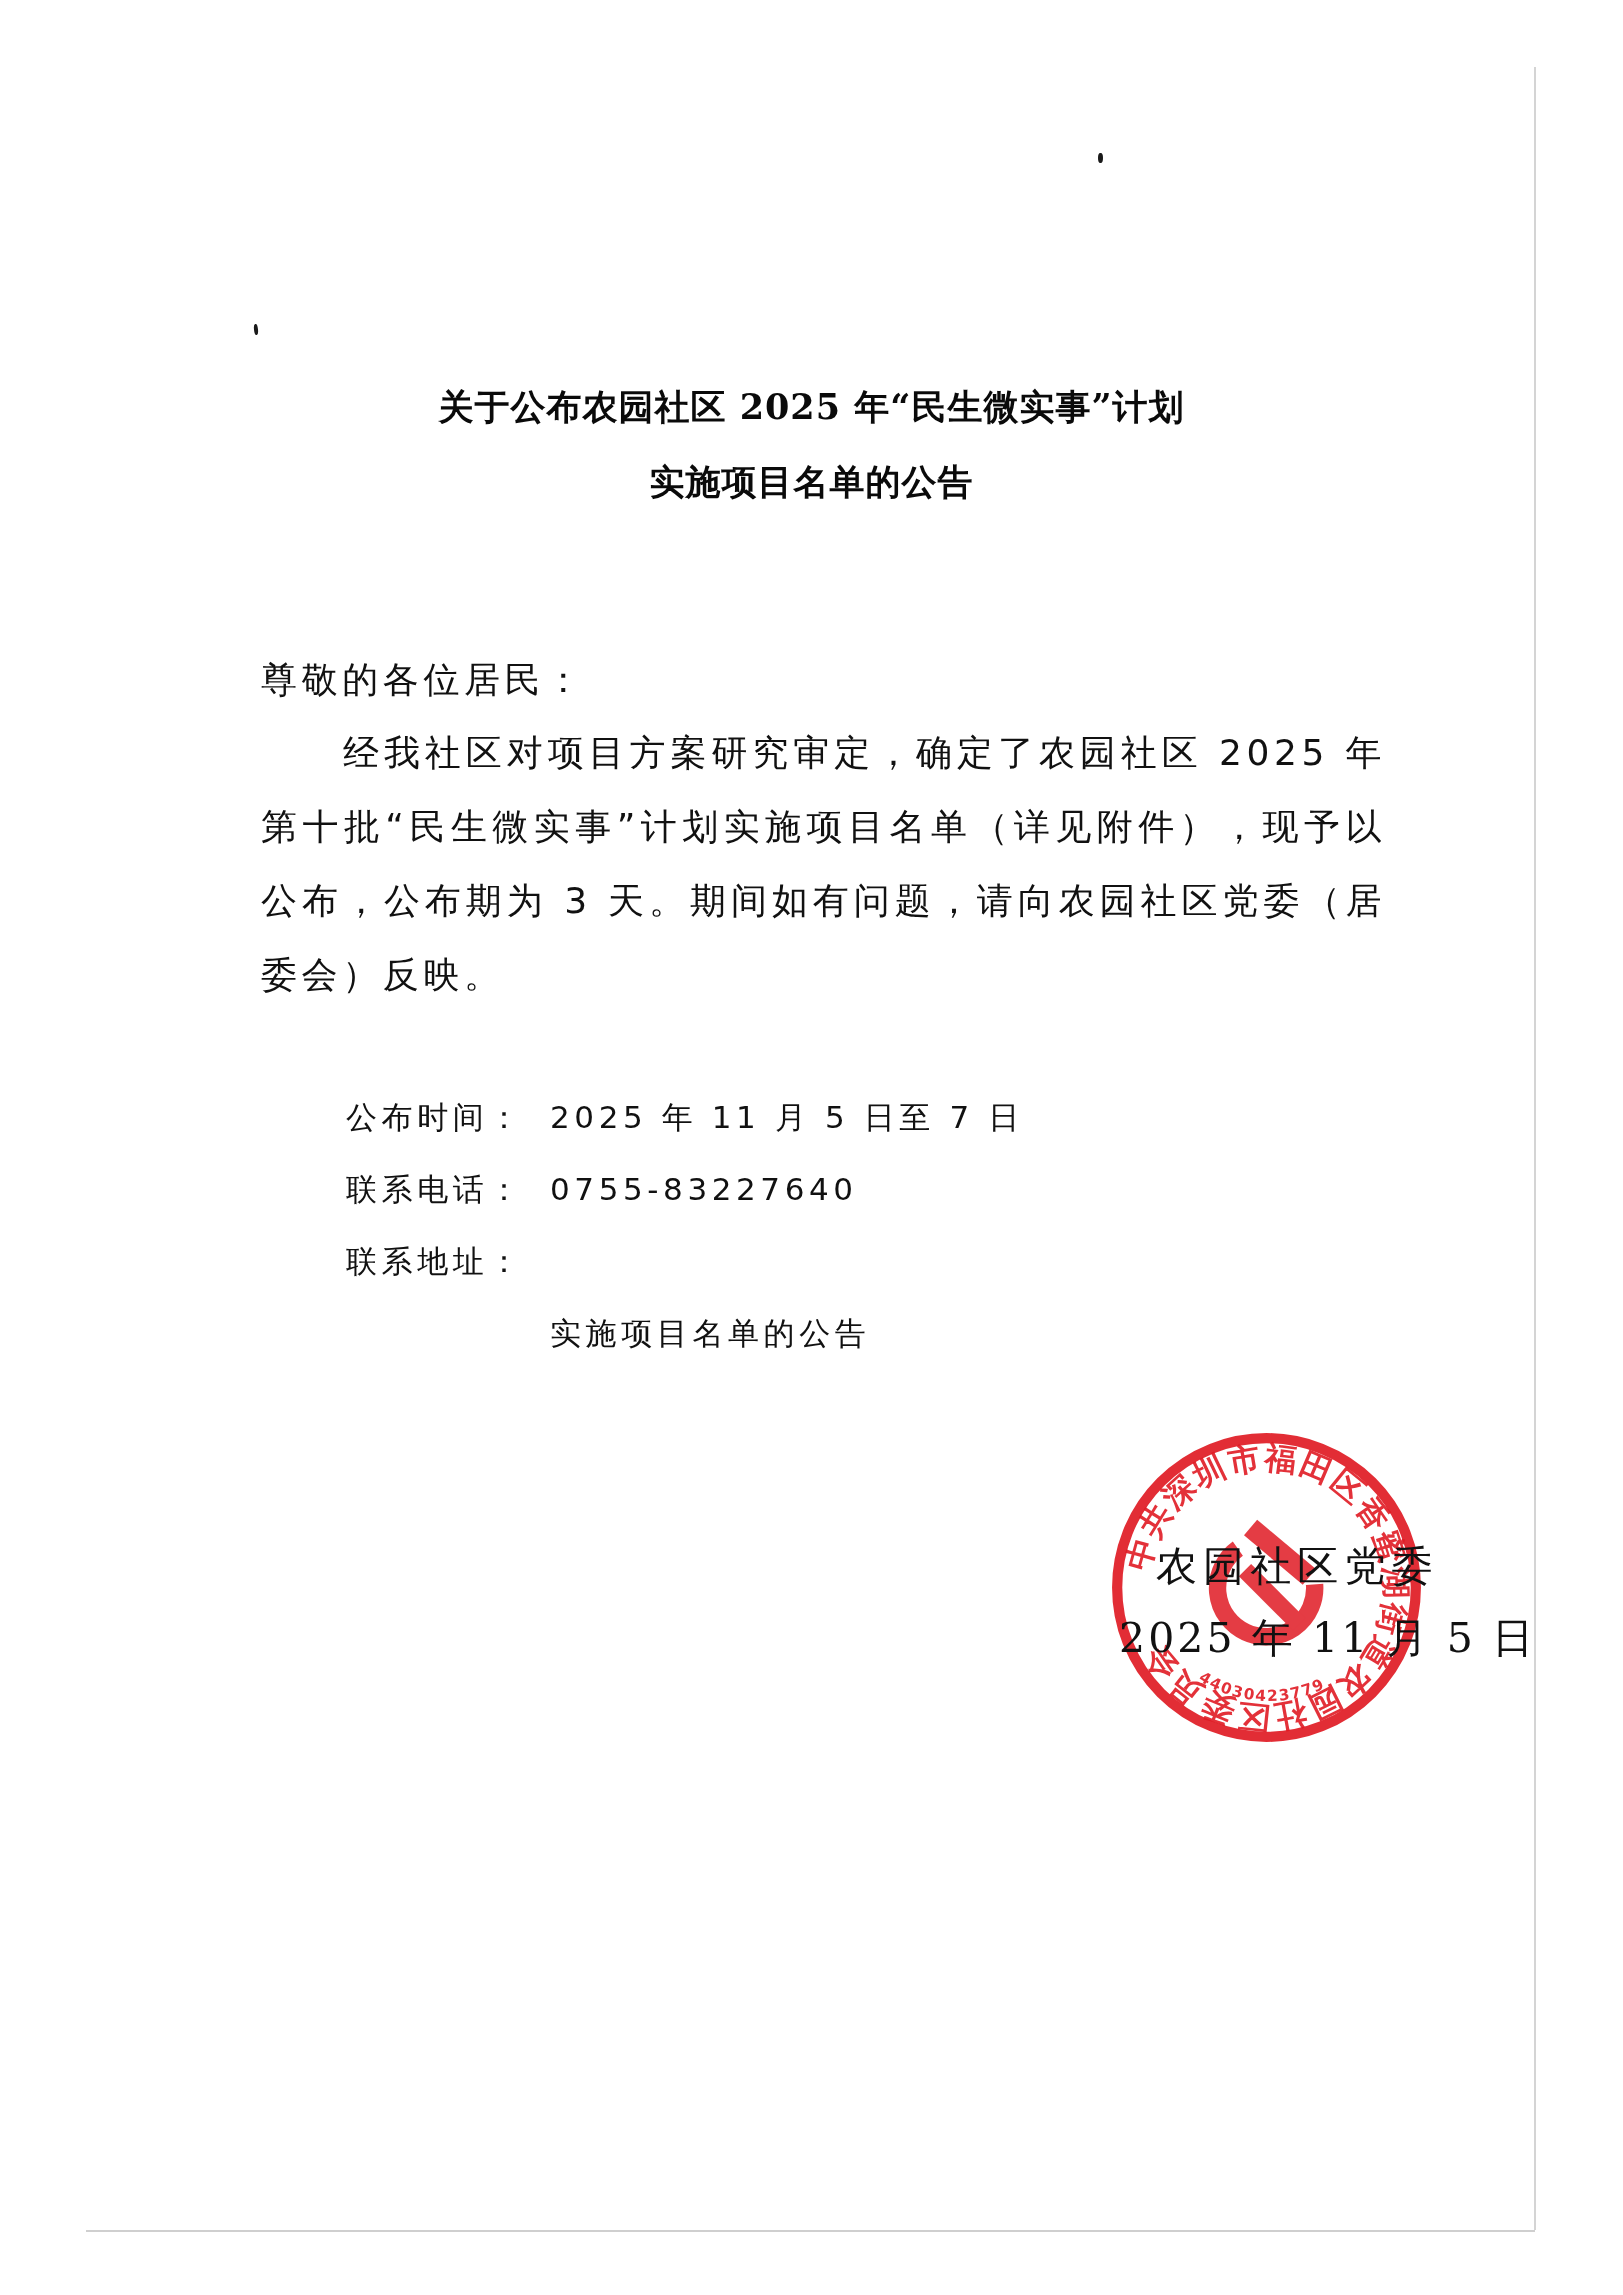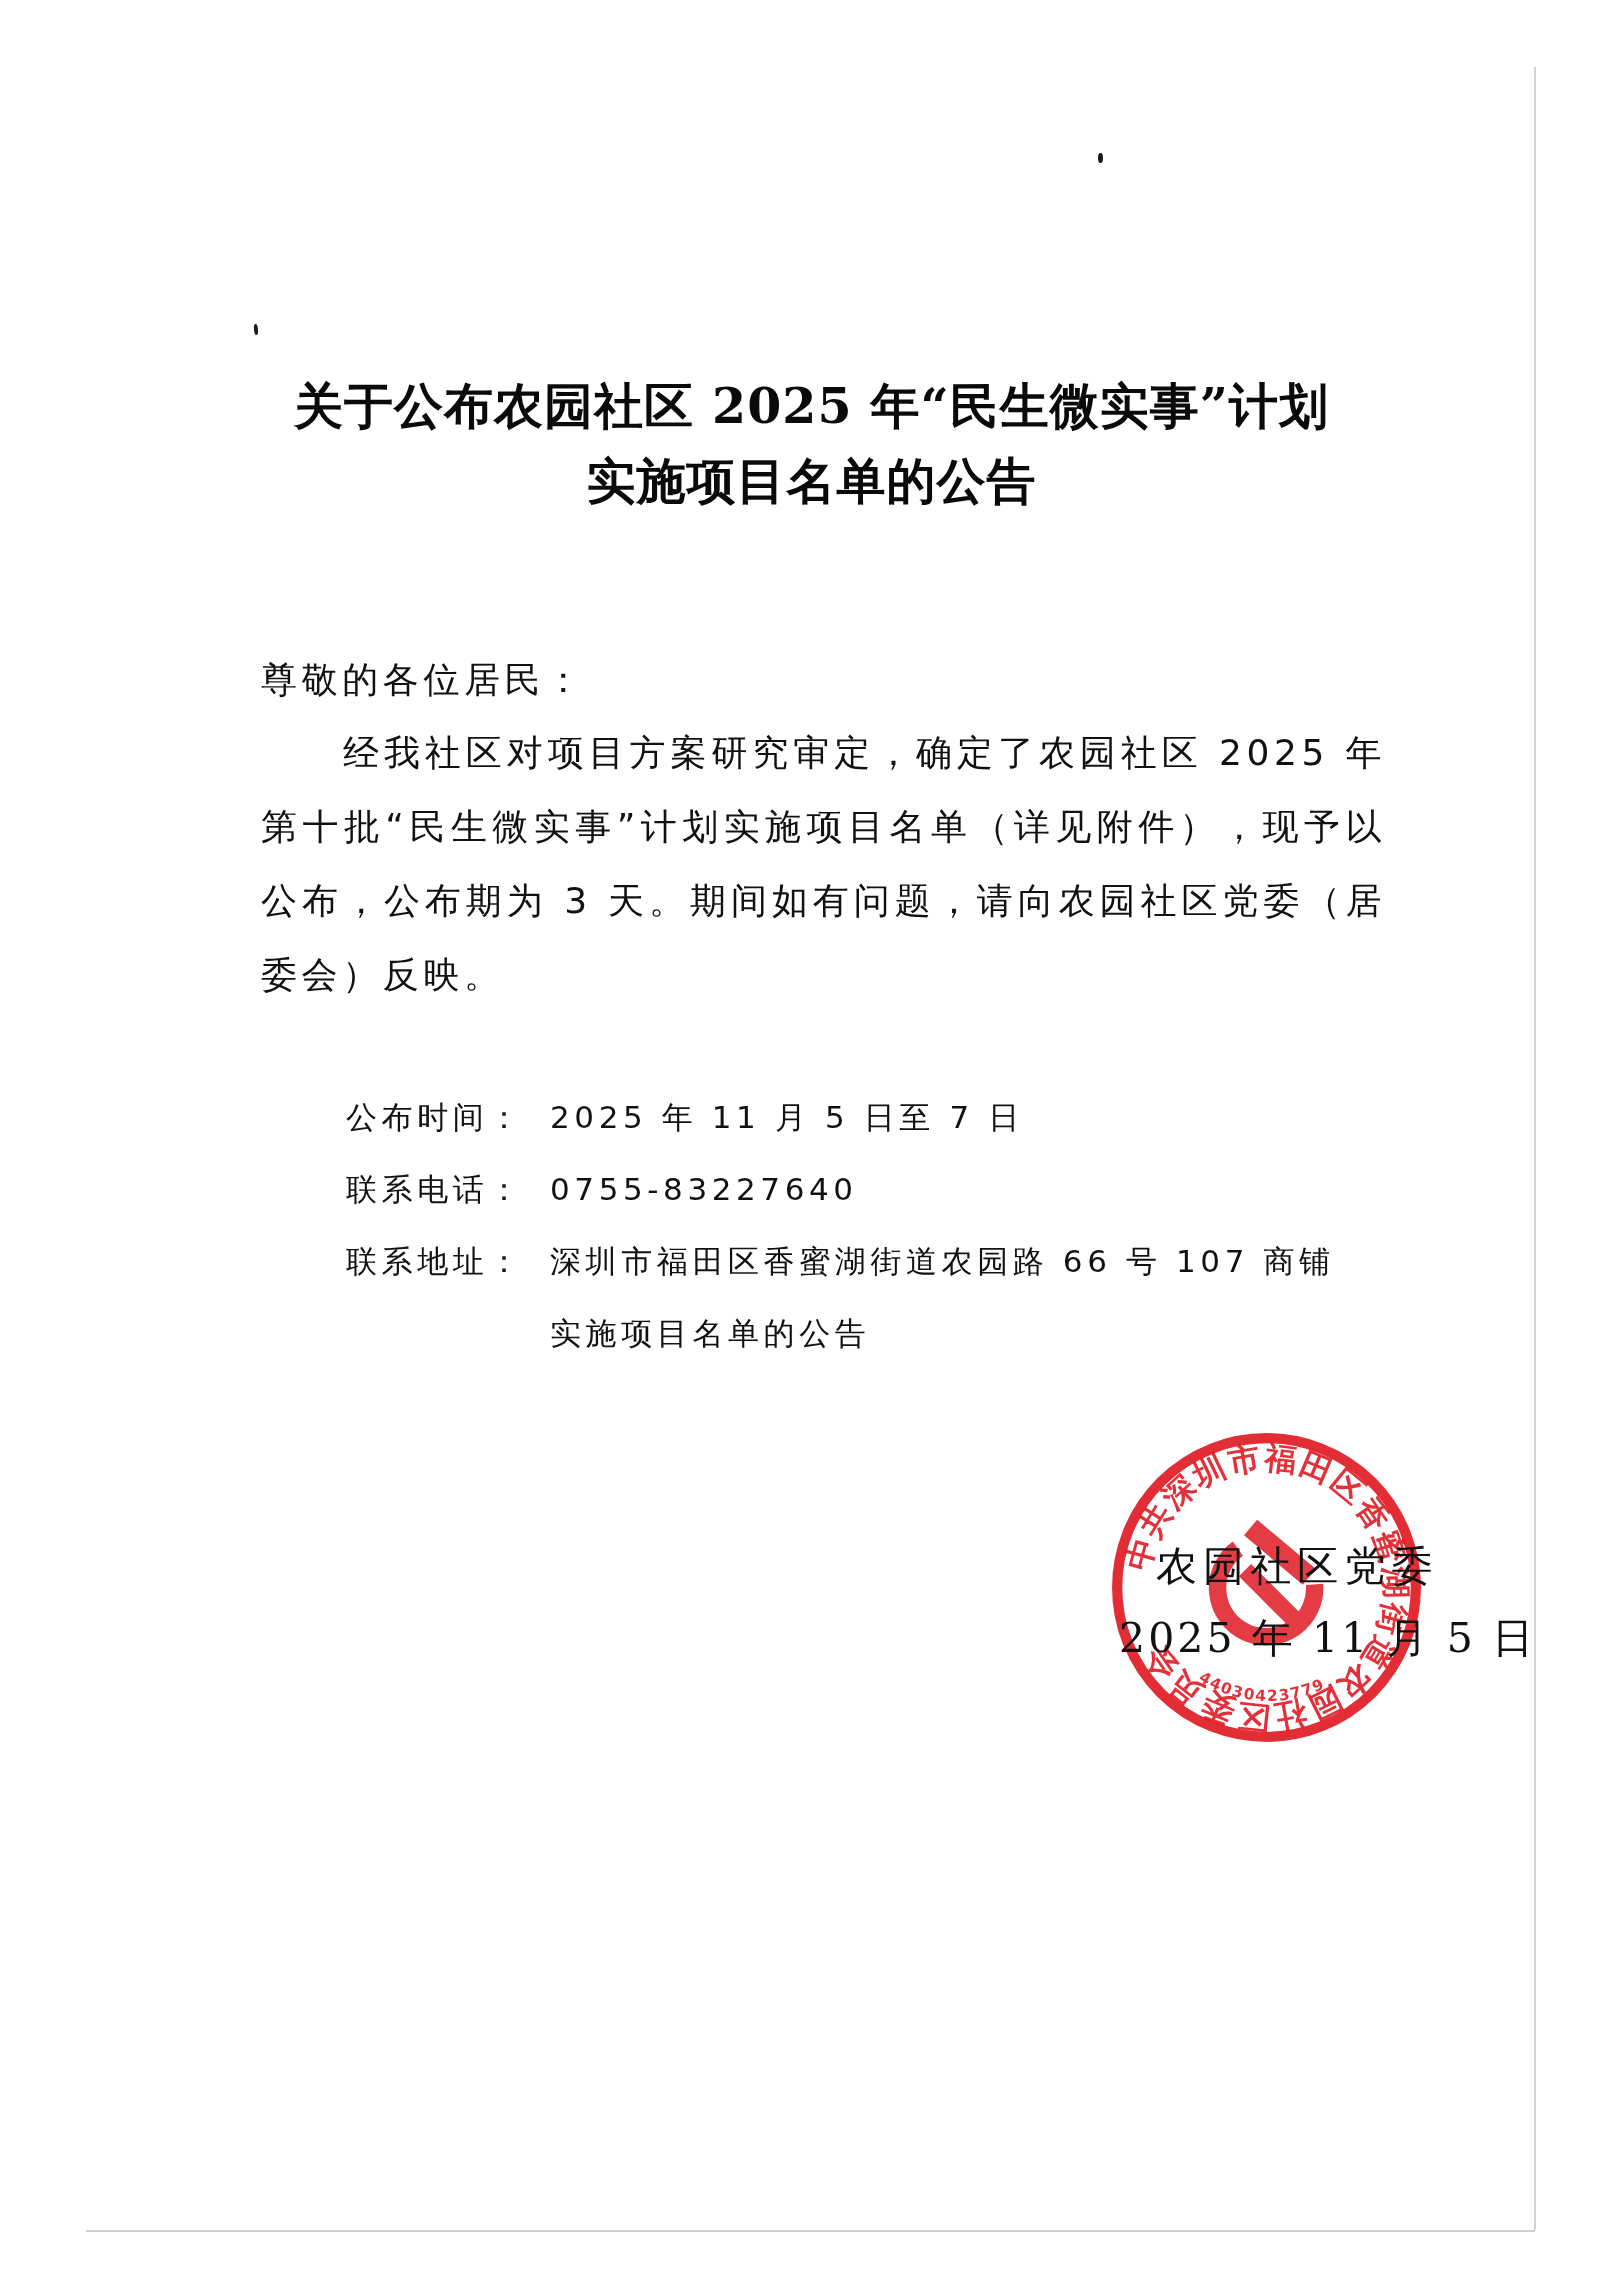--- a/index.html
+++ b/index.html
@@ -39,21 +39,21 @@
     .speck-a { left: 1098px; top: 153px; width: 4.6px; height: 10.2px; }
     .speck-b { left: 254px; top: 324px; width: 3.6px; height: 11.2px; transform: rotate(-6deg); }
 
     .title {
       position: absolute;
       left: 0;
       width: 1623px;
       text-align: center;
       font-family: "DejaVu Serif", "Liberation Serif", serif;
       font-weight: bold;
-      font-size: 49px;
+      font-size: 35px;
       line-height: 61px;
       letter-spacing: 1px;
       color: #0a0a0a;
     }
     .title-line-1 { top: 376px; }
     .title-line-2 { top: 451px; }
 
     .body-text {
       position: absolute;
       left: 261px;
@@ -127,21 +127,20 @@
   <div class="contact-row">
     <span class="contact-label">公布时间：</span>
     <span class="contact-value">2025 年 11 月 5 日至 7 日</span>
   </div>
   <div class="contact-row">
     <span class="contact-label">联系电话：</span>
     <span class="contact-value">0755-83227640</span>
   </div>
   <div class="contact-row">
     <span class="contact-label">联系地址：</span>
-    <span class="contact-value">深圳市福田区香蜜湖街道农园路 66 号 107 商铺</span>
   </div>
   <div class="contact-row contact-cont">
     <span class="contact-value">实施项目名单的公告</span>
   </div>
 </div>
 
 <svg class="stamp" viewBox="0 0 612 612" xmlns="http://www.w3.org/2000/svg">
   <defs>
     <path id="ringPath" d="M 306 306 m -232 0 a 232 232 0 1 1 464 0 a 232 232 0 1 1 -464 0"></path>
     <path id="codePath" d="M 150 470 A 250 250 0 0 0 470 470"></path>

